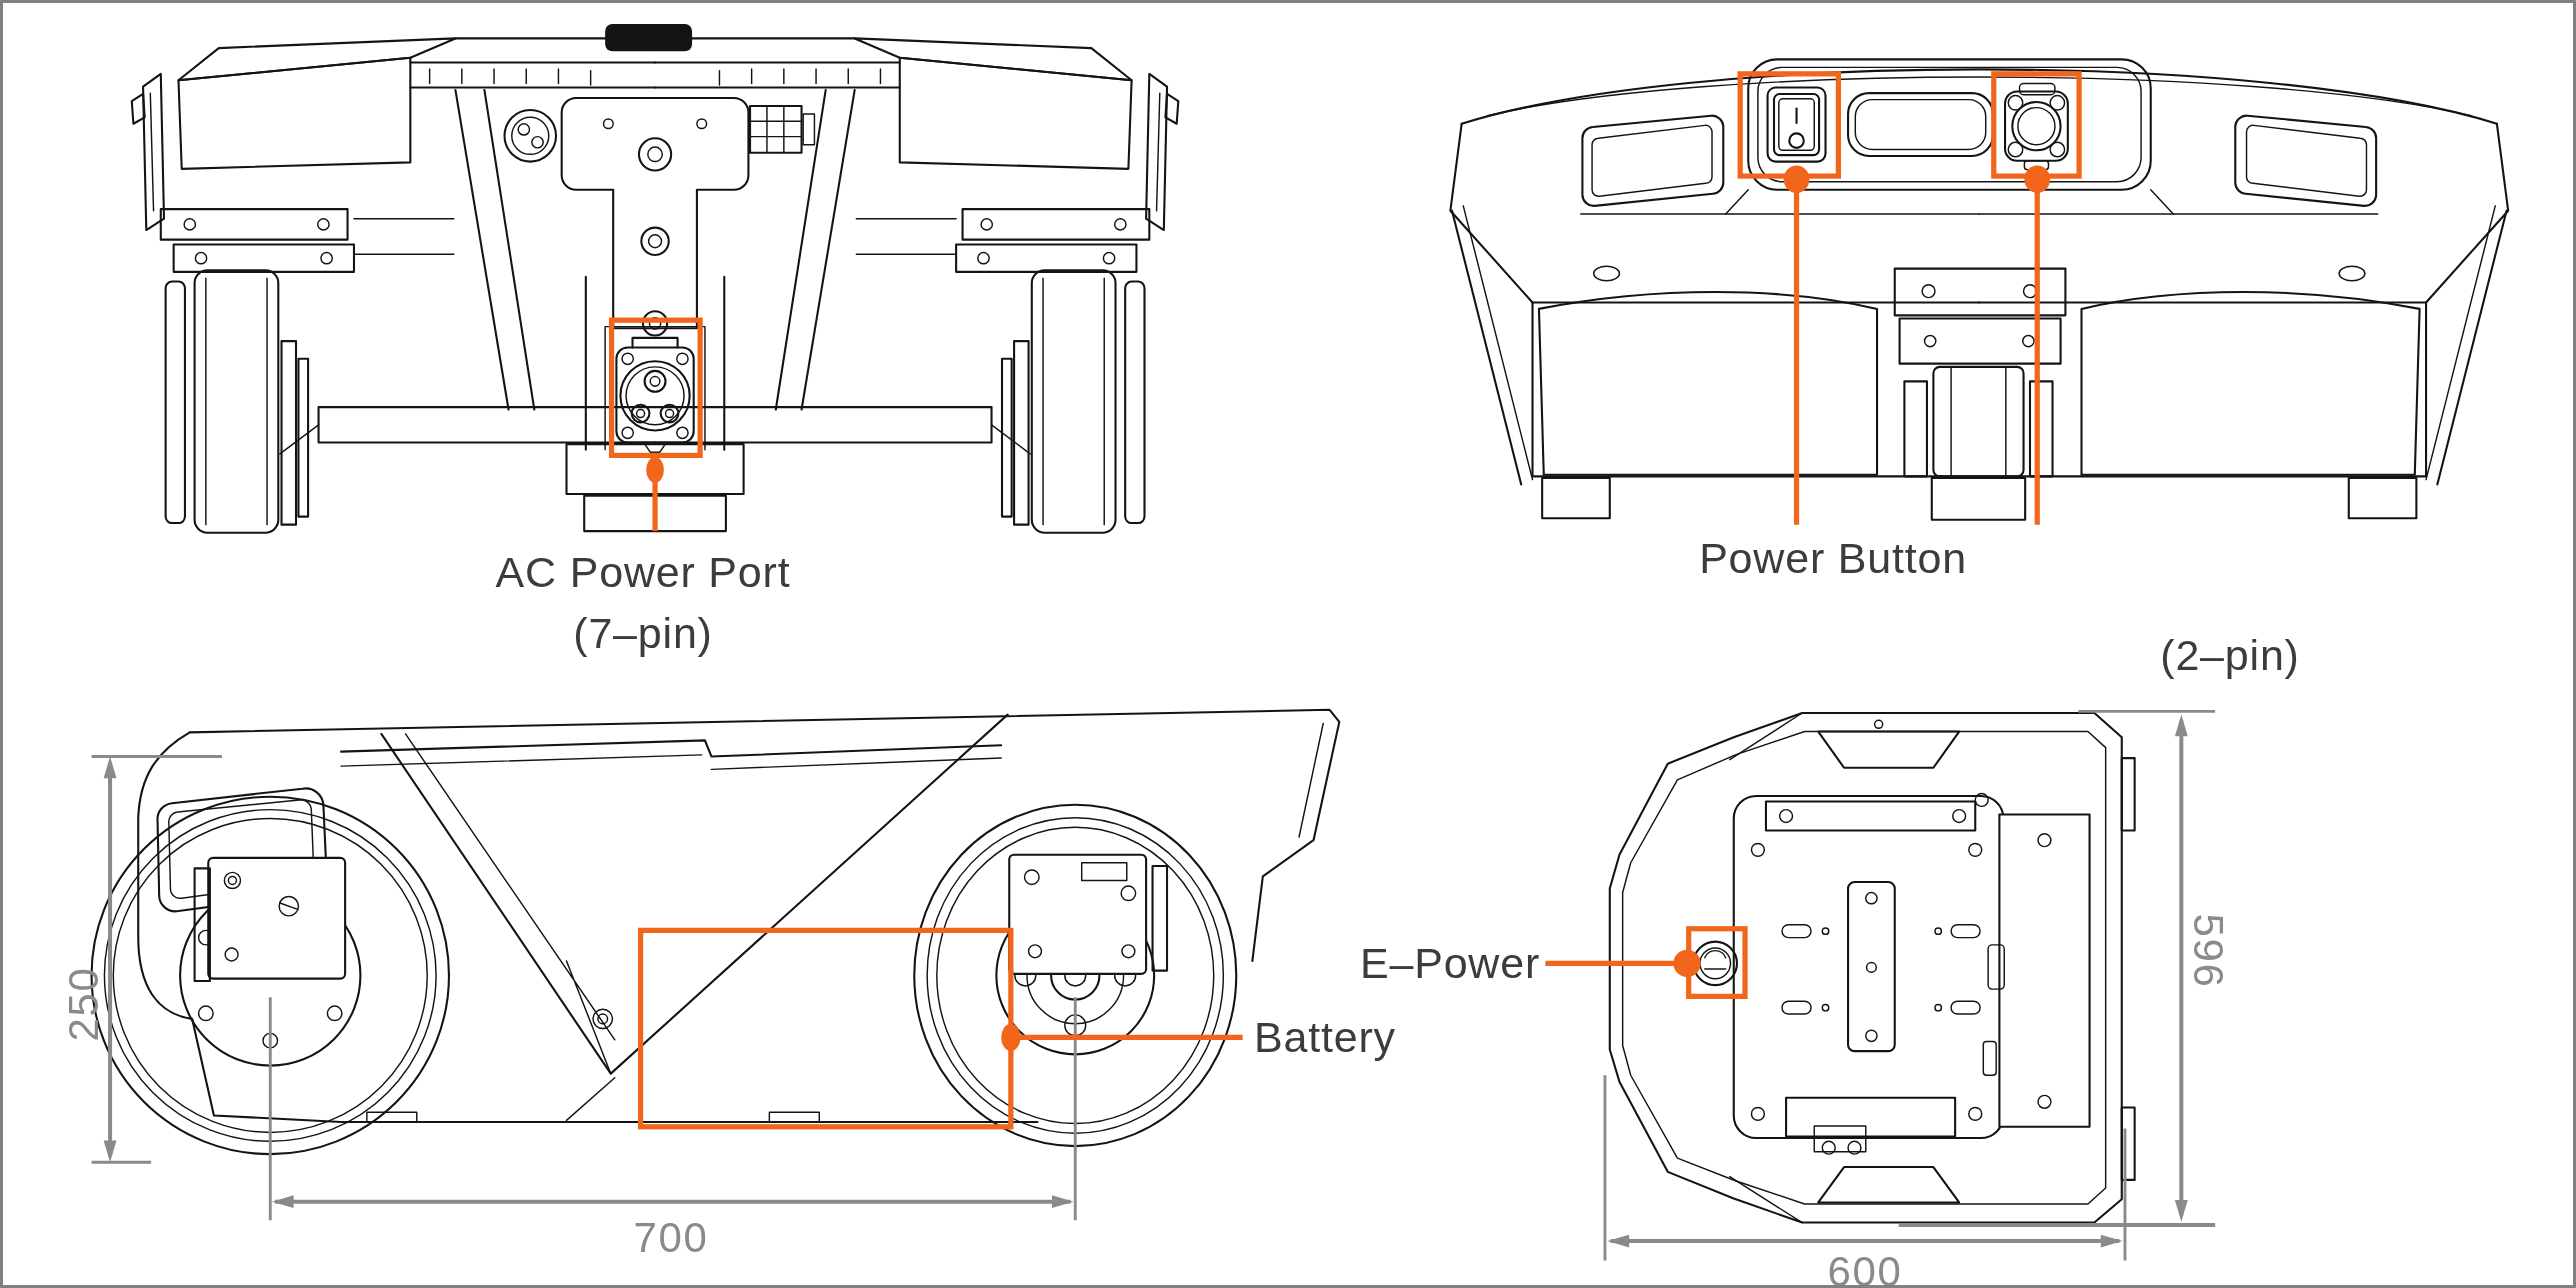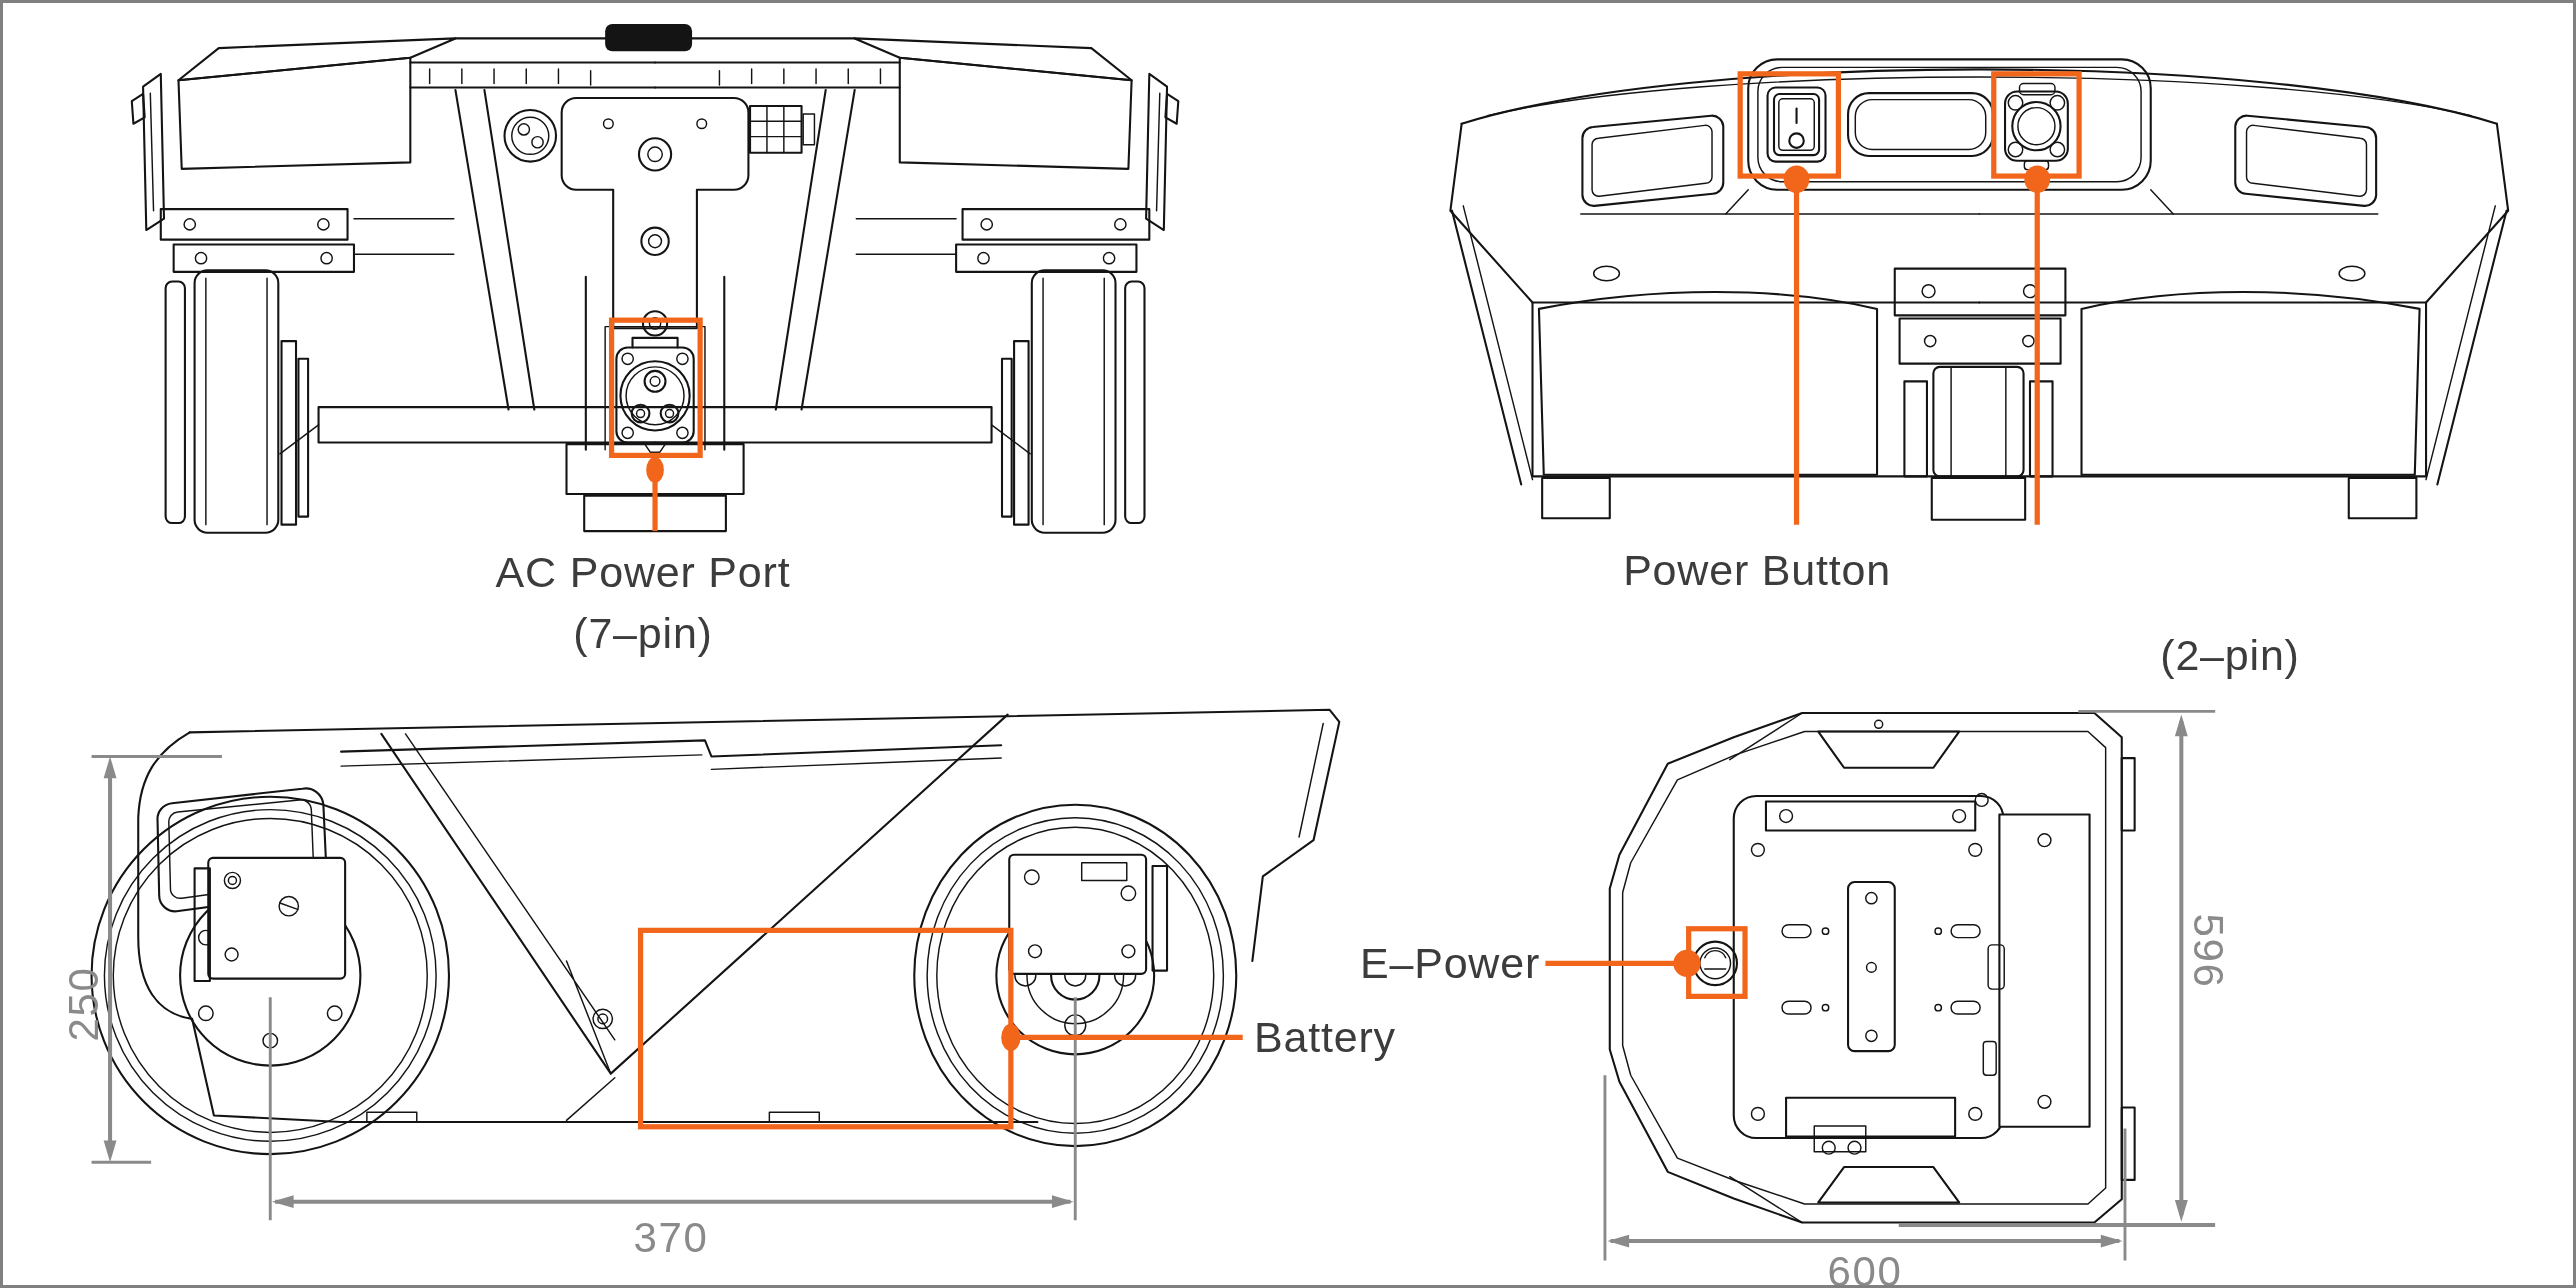--- a/index.html
+++ b/index.html
@@ -364,26 +364,26 @@
 
       <rect class="hl" x="2094" y="1150" width="70" height="84"></rect>
       <circle class="hlf" cx="2092" cy="1193" r="17"></circle>
       <path class="hl" d="M1916,1193 H2092"></path>
     </g>
   </svg>
 
   <div class="lbl" style="left:640px;top:569px;">AC Power Port</div>
   <div class="lbl" style="left:640px;top:630px;">(7–pin)</div>
 
-  <div class="lbl" style="left:1754px;top:555px;margin-top:12px;">Power Button</div>
+  <div class="lbl" style="left:1830px;top:555px;">Power Button</div>
   <div class="lbl" style="left:2227px;top:652px;">(2–pin)</div>
 
   <div class="lbl left" style="left:1251px;top:1034px;">Battery</div>
 
   <div class="lbl" style="left:1447px;top:960px;">E–Power</div>
 
   <div class="dimtxt rot-ccw" style="left:81px;top:1001px;">250</div>
-  <div class="dimtxt" style="left:668px;top:1235px;">370</div>
+  <div class="dimtxt" style="left:668px;top:1235px;">700</div>
   <div class="dimtxt rot-cw" style="left:2205px;top:948px;">596</div>
   <div class="dimtxt" style="left:1862px;top:1269px;">600</div>
 
 </div>
 
 
 </body></html>

